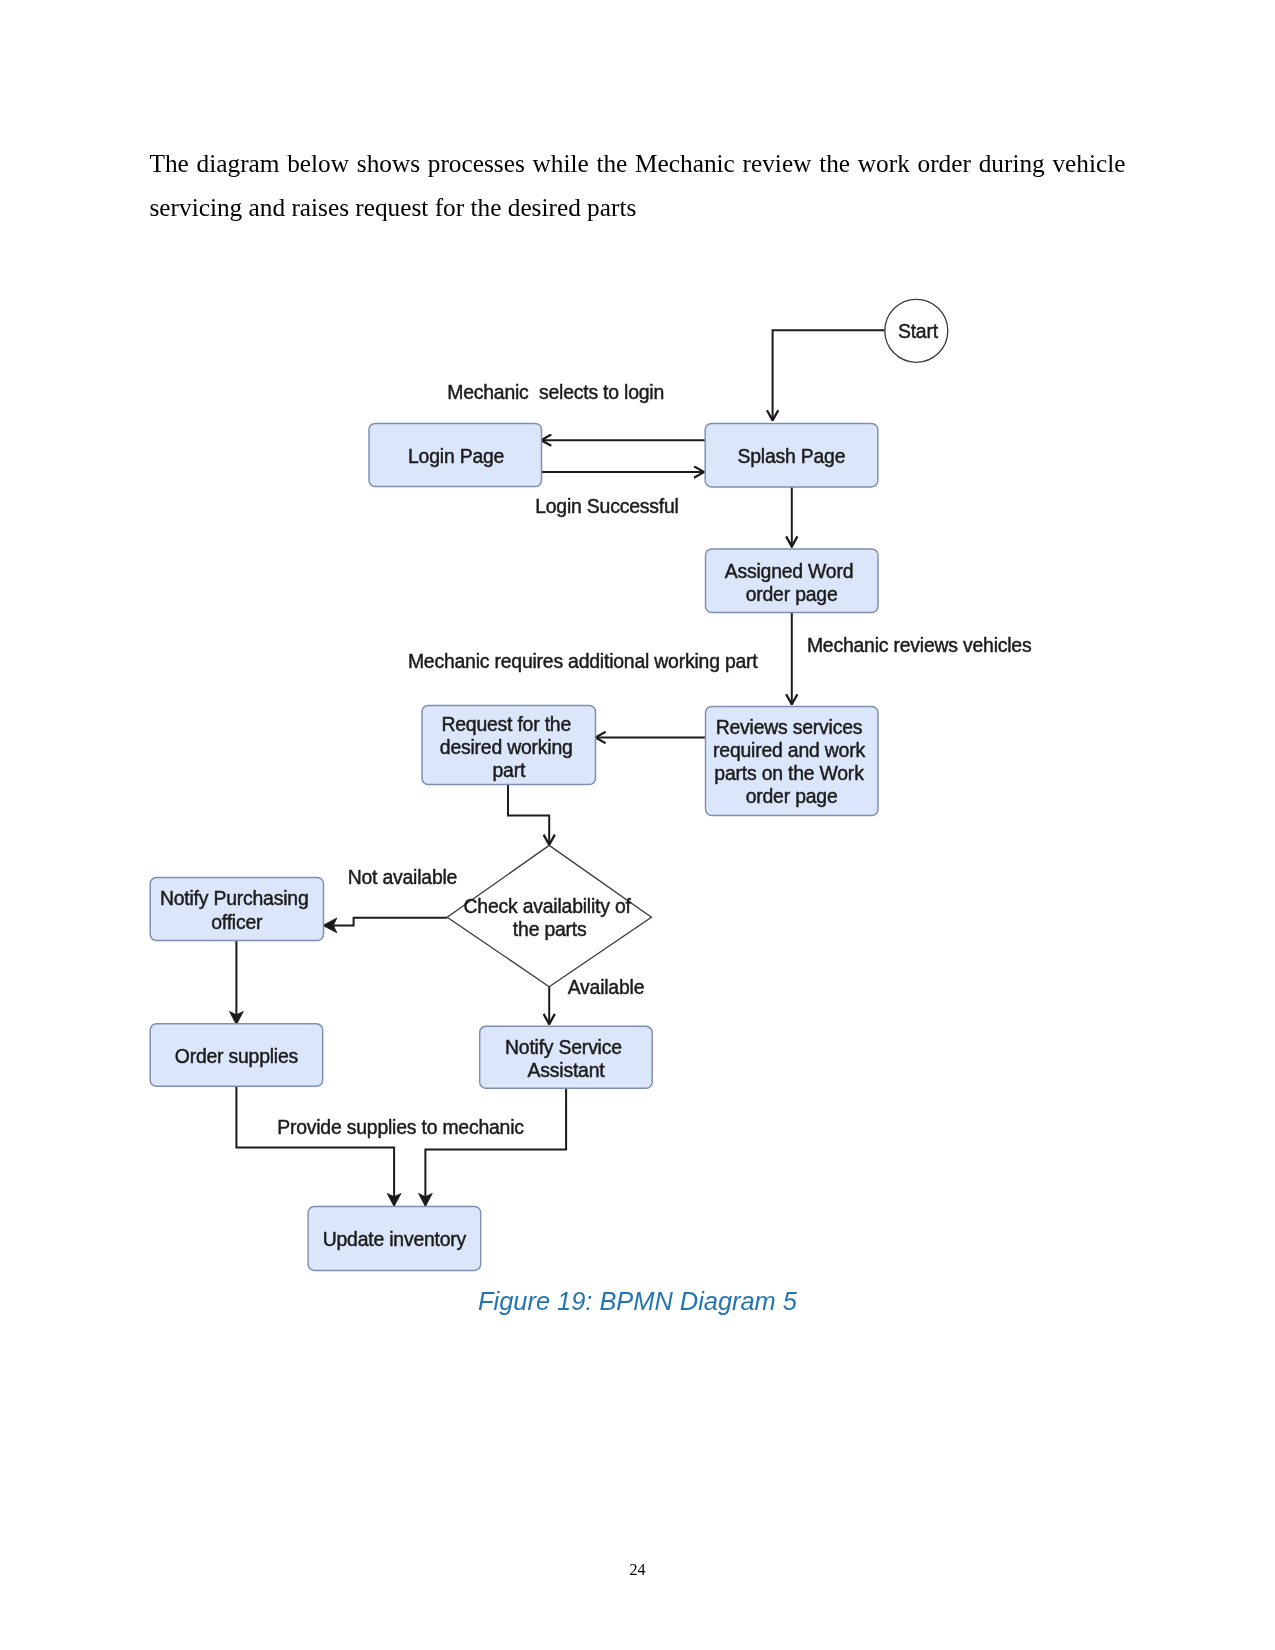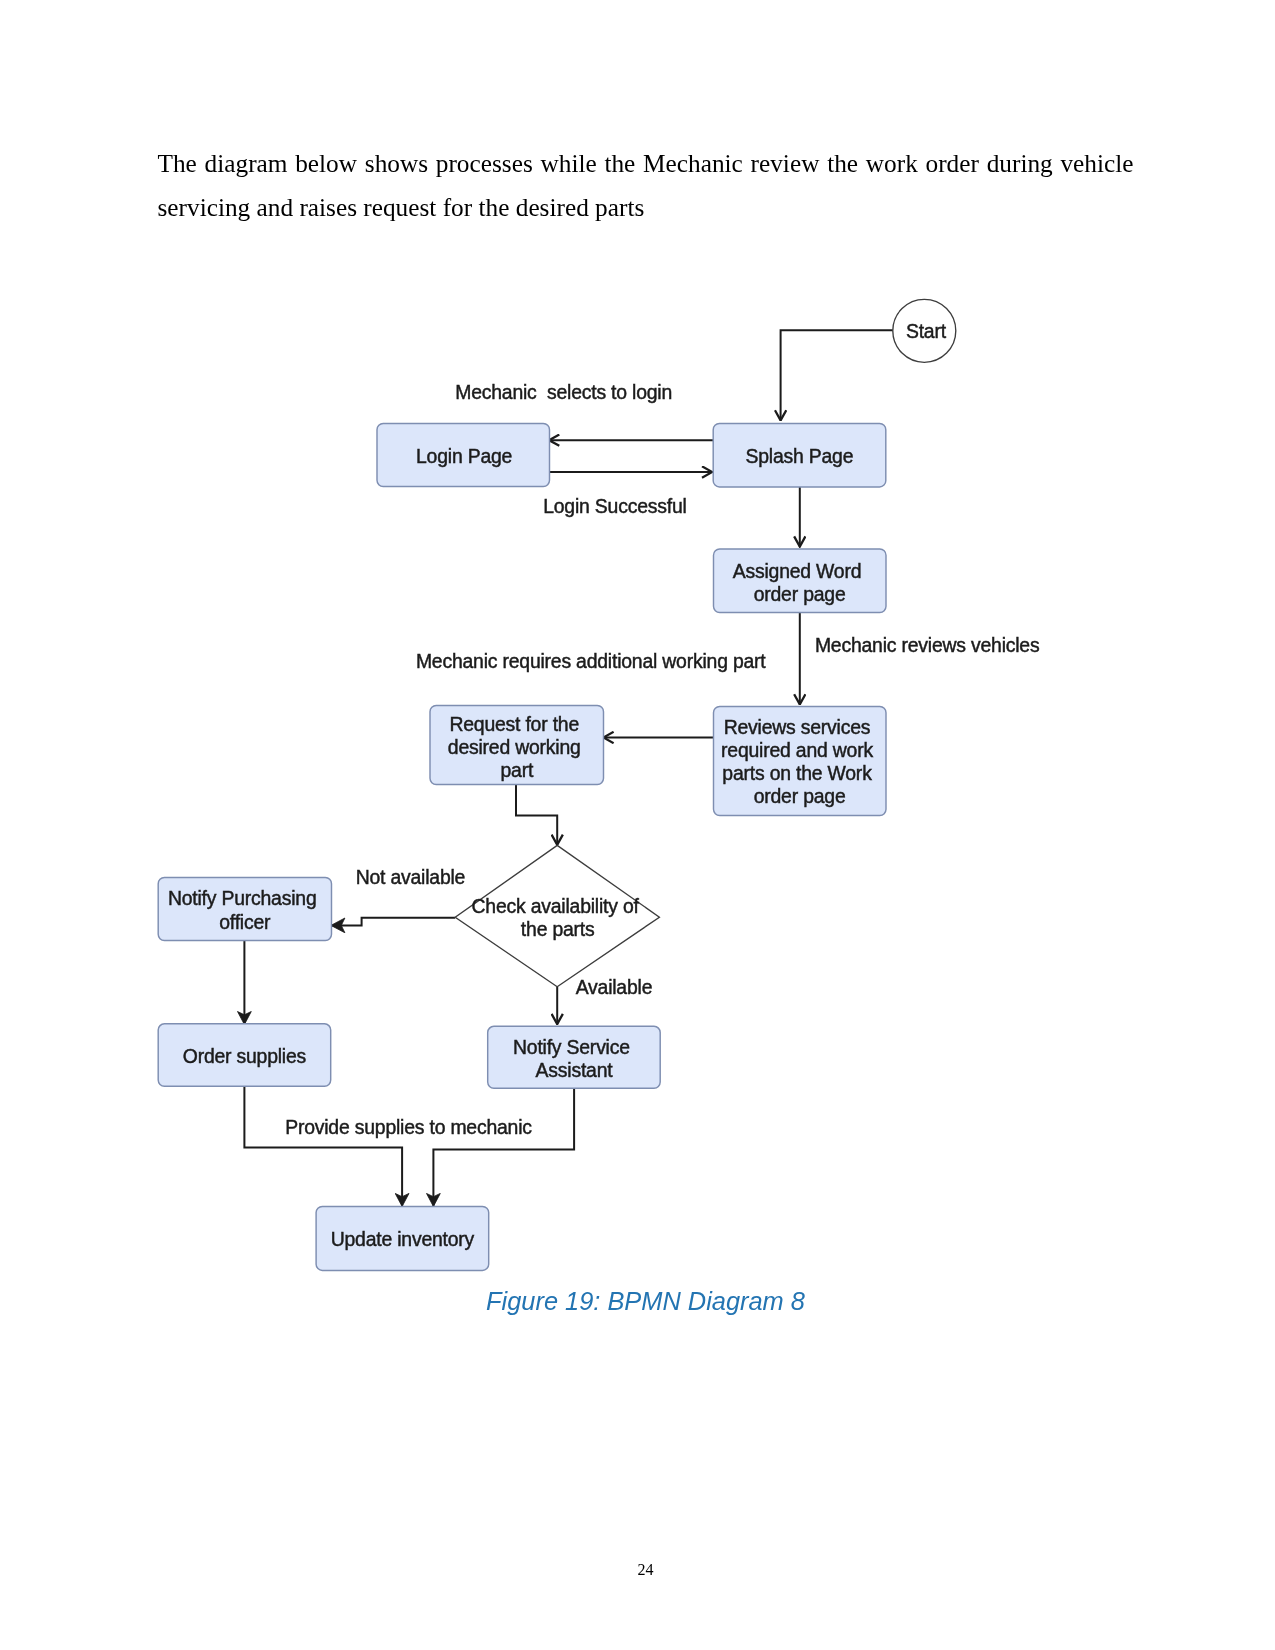--- a/index.html
+++ b/index.html
@@ -1,18 +1,18 @@
 <!DOCTYPE html>
 <html><head>
 <meta charset="utf-8">
 <title>BPMN Diagram 3</title>
 <style>
   html,body{margin:0;padding:0;}
   body{width:1275px;height:1650px;background:#ffffff;font-family:"Liberation Serif",serif;overflow:hidden;position:relative;}
-  .page{position:absolute;left:8px;top:0;width:1185px;height:1650px;}
+  .page{position:absolute;left:0;top:0;width:1185px;height:1650px;}
   .intro{transform:translateZ(0);position:absolute;left:149.5px;top:116px;width:976px;font-size:25.3px;line-height:44px;color:#000;text-align:justify;font-family:"Liberation Serif",serif;}
   .figcap{transform:translateZ(0);position:absolute;left:0;top:1286px;width:1275px;text-align:center;font-family:"Liberation Sans",sans-serif;font-style:italic;font-size:25.4px;line-height:30px;color:#2374b2;}
   .pagenum{transform:translateZ(0);position:absolute;left:0;top:1556px;width:1275px;text-align:center;font-family:"Liberation Serif",serif;font-size:16px;line-height:28px;color:#000;}
   #diagram{position:absolute;left:0;top:0;display:block;transform:translateZ(0);}
   #diagram .ln{fill:none;stroke:#1b1b1b;stroke-width:2;stroke-linejoin:miter;stroke-linecap:butt;}
   #diagram .box{fill:#dce6fa;stroke:#7e8eb1;stroke-width:1.45;}
   #diagram .shp{fill:none;stroke:#3d3d3d;stroke-width:1.35;}
   #diagram .nt{font-family:"Liberation Sans",sans-serif;font-size:19.4px;letter-spacing:-0.2px;fill:#1b1b1b;stroke:#1b1b1b;stroke-width:0.45;paint-order:stroke fill;text-anchor:middle;}
   #diagram .et{font-family:"Liberation Sans",sans-serif;font-size:19.4px;letter-spacing:-0.2px;fill:#1b1b1b;stroke:#1b1b1b;stroke-width:0.45;paint-order:stroke fill;text-anchor:start;}
 </style>
@@ -99,15 +99,15 @@
 
       <text class="et" xml:space="preserve" x="447.2" y="398.5">Mechanic  selects to login</text>
       <text class="et" x="535.2" y="513.1">Login Successful</text>
       <text class="et" x="806.9" y="652.2">Mechanic reviews vehicles</text>
       <text class="et" x="407.9" y="668">Mechanic requires additional working part</text>
       <text class="et" x="347.7" y="884.1">Not available</text>
       <text class="et" x="567.7" y="993.9">Available</text>
       <text class="et" x="277.2" y="1134.4">Provide supplies to mechanic</text>
     </g>
   </svg>
-  <div class="figcap">Figure 19: BPMN Diagram 8</div>
+  <div class="figcap">Figure 19: BPMN Diagram 5</div>
   <div class="pagenum">24</div>
 </div>
 
 </body></html>

